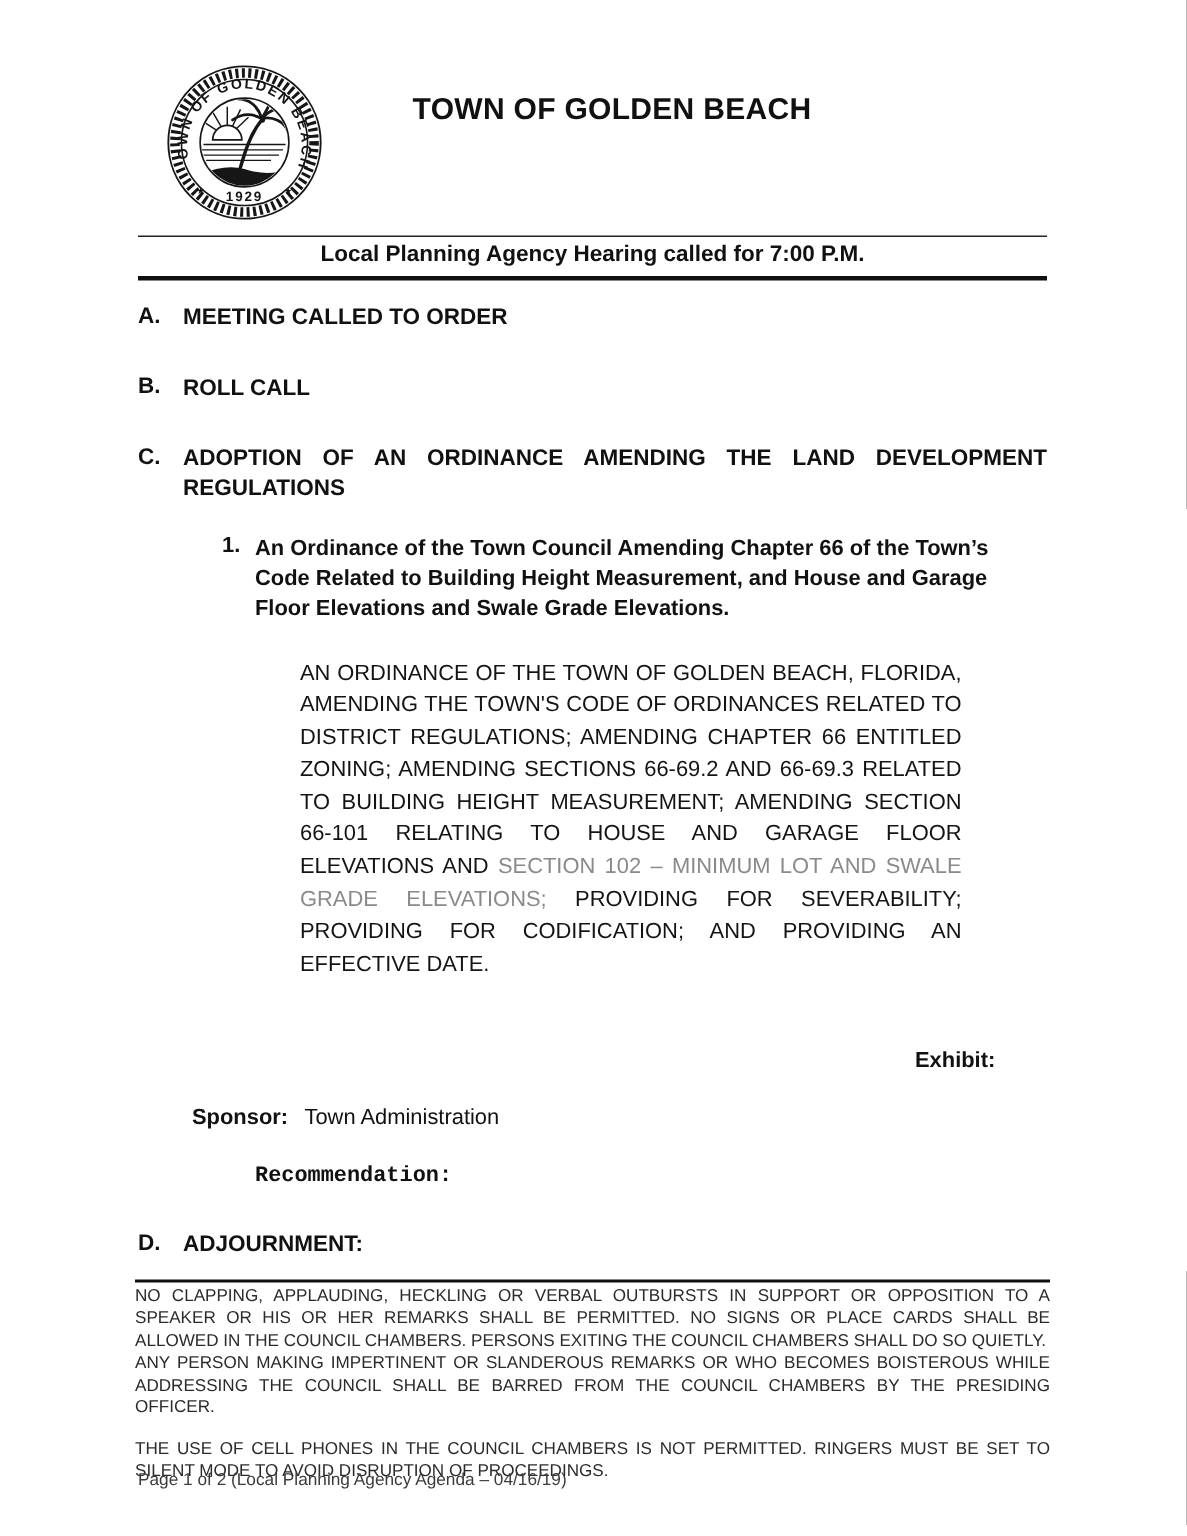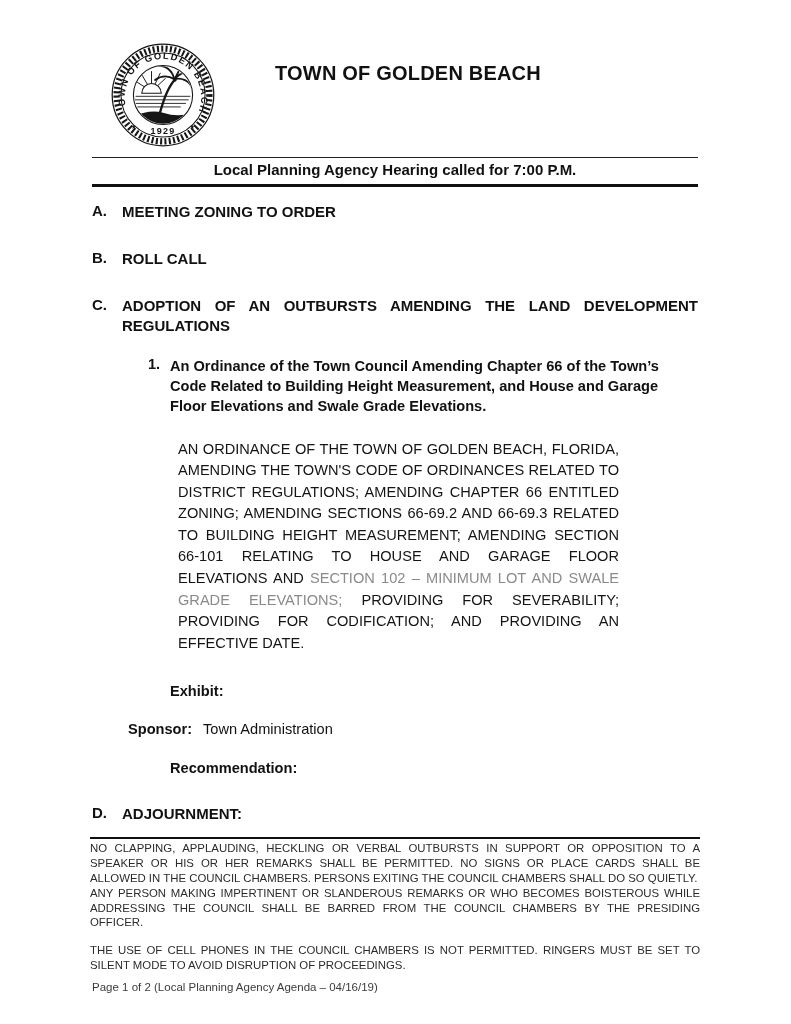--- a/index.html
+++ b/index.html
@@ -32,34 +32,34 @@
   
   .section { display:flex; margin-top:27px; }
   .section .letter { flex:0 0 30px; font-size:15px; font-weight:bold; }
   .section .stitle { flex:1; font-size:15px; font-weight:bold; text-align:justify; line-height:20px; }
   .section.first { margin-top:15px; }
   
   .item1 { display:flex; margin-top:20px; margin-left:56px; }
   .item1 .num { flex:0 0 22px; font-size:14.6px; font-weight:bold; }
   .item1 .ititle { width:505px; font-size:14.6px; font-weight:bold; line-height:20px; }
   .ord-para {
-    margin-top:23px; margin-left:86px; width:441px;
+    margin-top:23px; margin-left:108px; width:441px;
     font-size:14.6px; line-height:21.6px; text-align:justify;
     color:#141414;
   }
   .ord-para .gray { color:#8a8a8a; }
   
   .meta-row { display:flex; margin-left:78px; font-size:14.6px; line-height:20px; }
-  .meta-row.exhibit { margin-top:27px; }
+  .meta-row.exhibit { margin-top:43px;justify-content:flex-end; }
   .meta-row.sponsor { margin-top:18px;margin-left:36px; }
   .meta-row.recommendation { margin-top:19px; }
   .meta-label { font-weight:bold; }
   .exhibit .meta-label { flex:0 0 88px; }
   .sponsor .meta-label { flex:0 0 75px; }
-  .recommendation .meta-label { margin-right:23px; }
+  .recommendation .meta-label { margin-right:23px;font-family:Liberation Mono, monospace; }
   
   .decorum {
     margin-top:13px;
     border-top:2px solid #101010;
     padding-top:2px;
     margin-left:-2px; margin-right:-2px;
   }
   .decorum-heading { font-size:11.6px; font-weight:bold; line-height:14.8px; }
   .fine { font-size:11.4px; line-height:14.8px; text-align:justify; color:#2b2b2b; }
   .fine.gap { margin-top:13px; }
@@ -121,31 +121,31 @@
       <div class="town-title">TOWN OF GOLDEN BEACH</div>
     </div>
   </div>
 
   <div class="banner">
     <div>Local Planning Agency Hearing called for 7:00 P.M.</div>
   </div>
 
   <div class="section first">
     <div class="letter">A.</div>
-    <div class="stitle">MEETING ZONING TO ORDER</div>
+    <div class="stitle">MEETING CALLED TO ORDER</div>
   </div>
 
   <div class="section">
     <div class="letter">B.</div>
     <div class="stitle">ROLL CALL</div>
   </div>
 
   <div class="section">
     <div class="letter">C.</div>
-    <div class="stitle">ADOPTION OF AN OUTBURSTS AMENDING THE LAND DEVELOPMENT REGULATIONS</div>
+    <div class="stitle">ADOPTION OF AN ORDINANCE AMENDING THE LAND DEVELOPMENT REGULATIONS</div>
   </div>
 
   <div class="item1">
     <div class="num">1.</div>
     <div class="ititle">An Ordinance of the Town Council Amending Chapter 66 of the Town’s Code Related to Building Height Measurement, and House and Garage Floor Elevations and Swale Grade Elevations.</div>
   </div>
 
   <div class="ord-para"><span>AN ORDINANCE OF THE TOWN OF GOLDEN BEACH, FLORIDA, AMENDING THE TOWN'S CODE OF ORDINANCES RELATED TO DISTRICT REGULATIONS; AMENDING CHAPTER 66 ENTITLED ZONING; AMENDING SECTIONS 66-69.2 AND 66-69.3 RELATED TO BUILDING HEIGHT MEASUREMENT; AMENDING SECTION 66-101 RELATING TO HOUSE AND GARAGE FLOOR ELEVATIONS AND </span><span class="gray">SECTION 102 – MINIMUM LOT AND SWALE GRADE ELEVATIONS;</span><span> PROVIDING FOR SEVERABILITY; PROVIDING FOR CODIFICATION; AND PROVIDING AN EFFECTIVE DATE.</span></div>
 
   <div class="meta-row exhibit">

